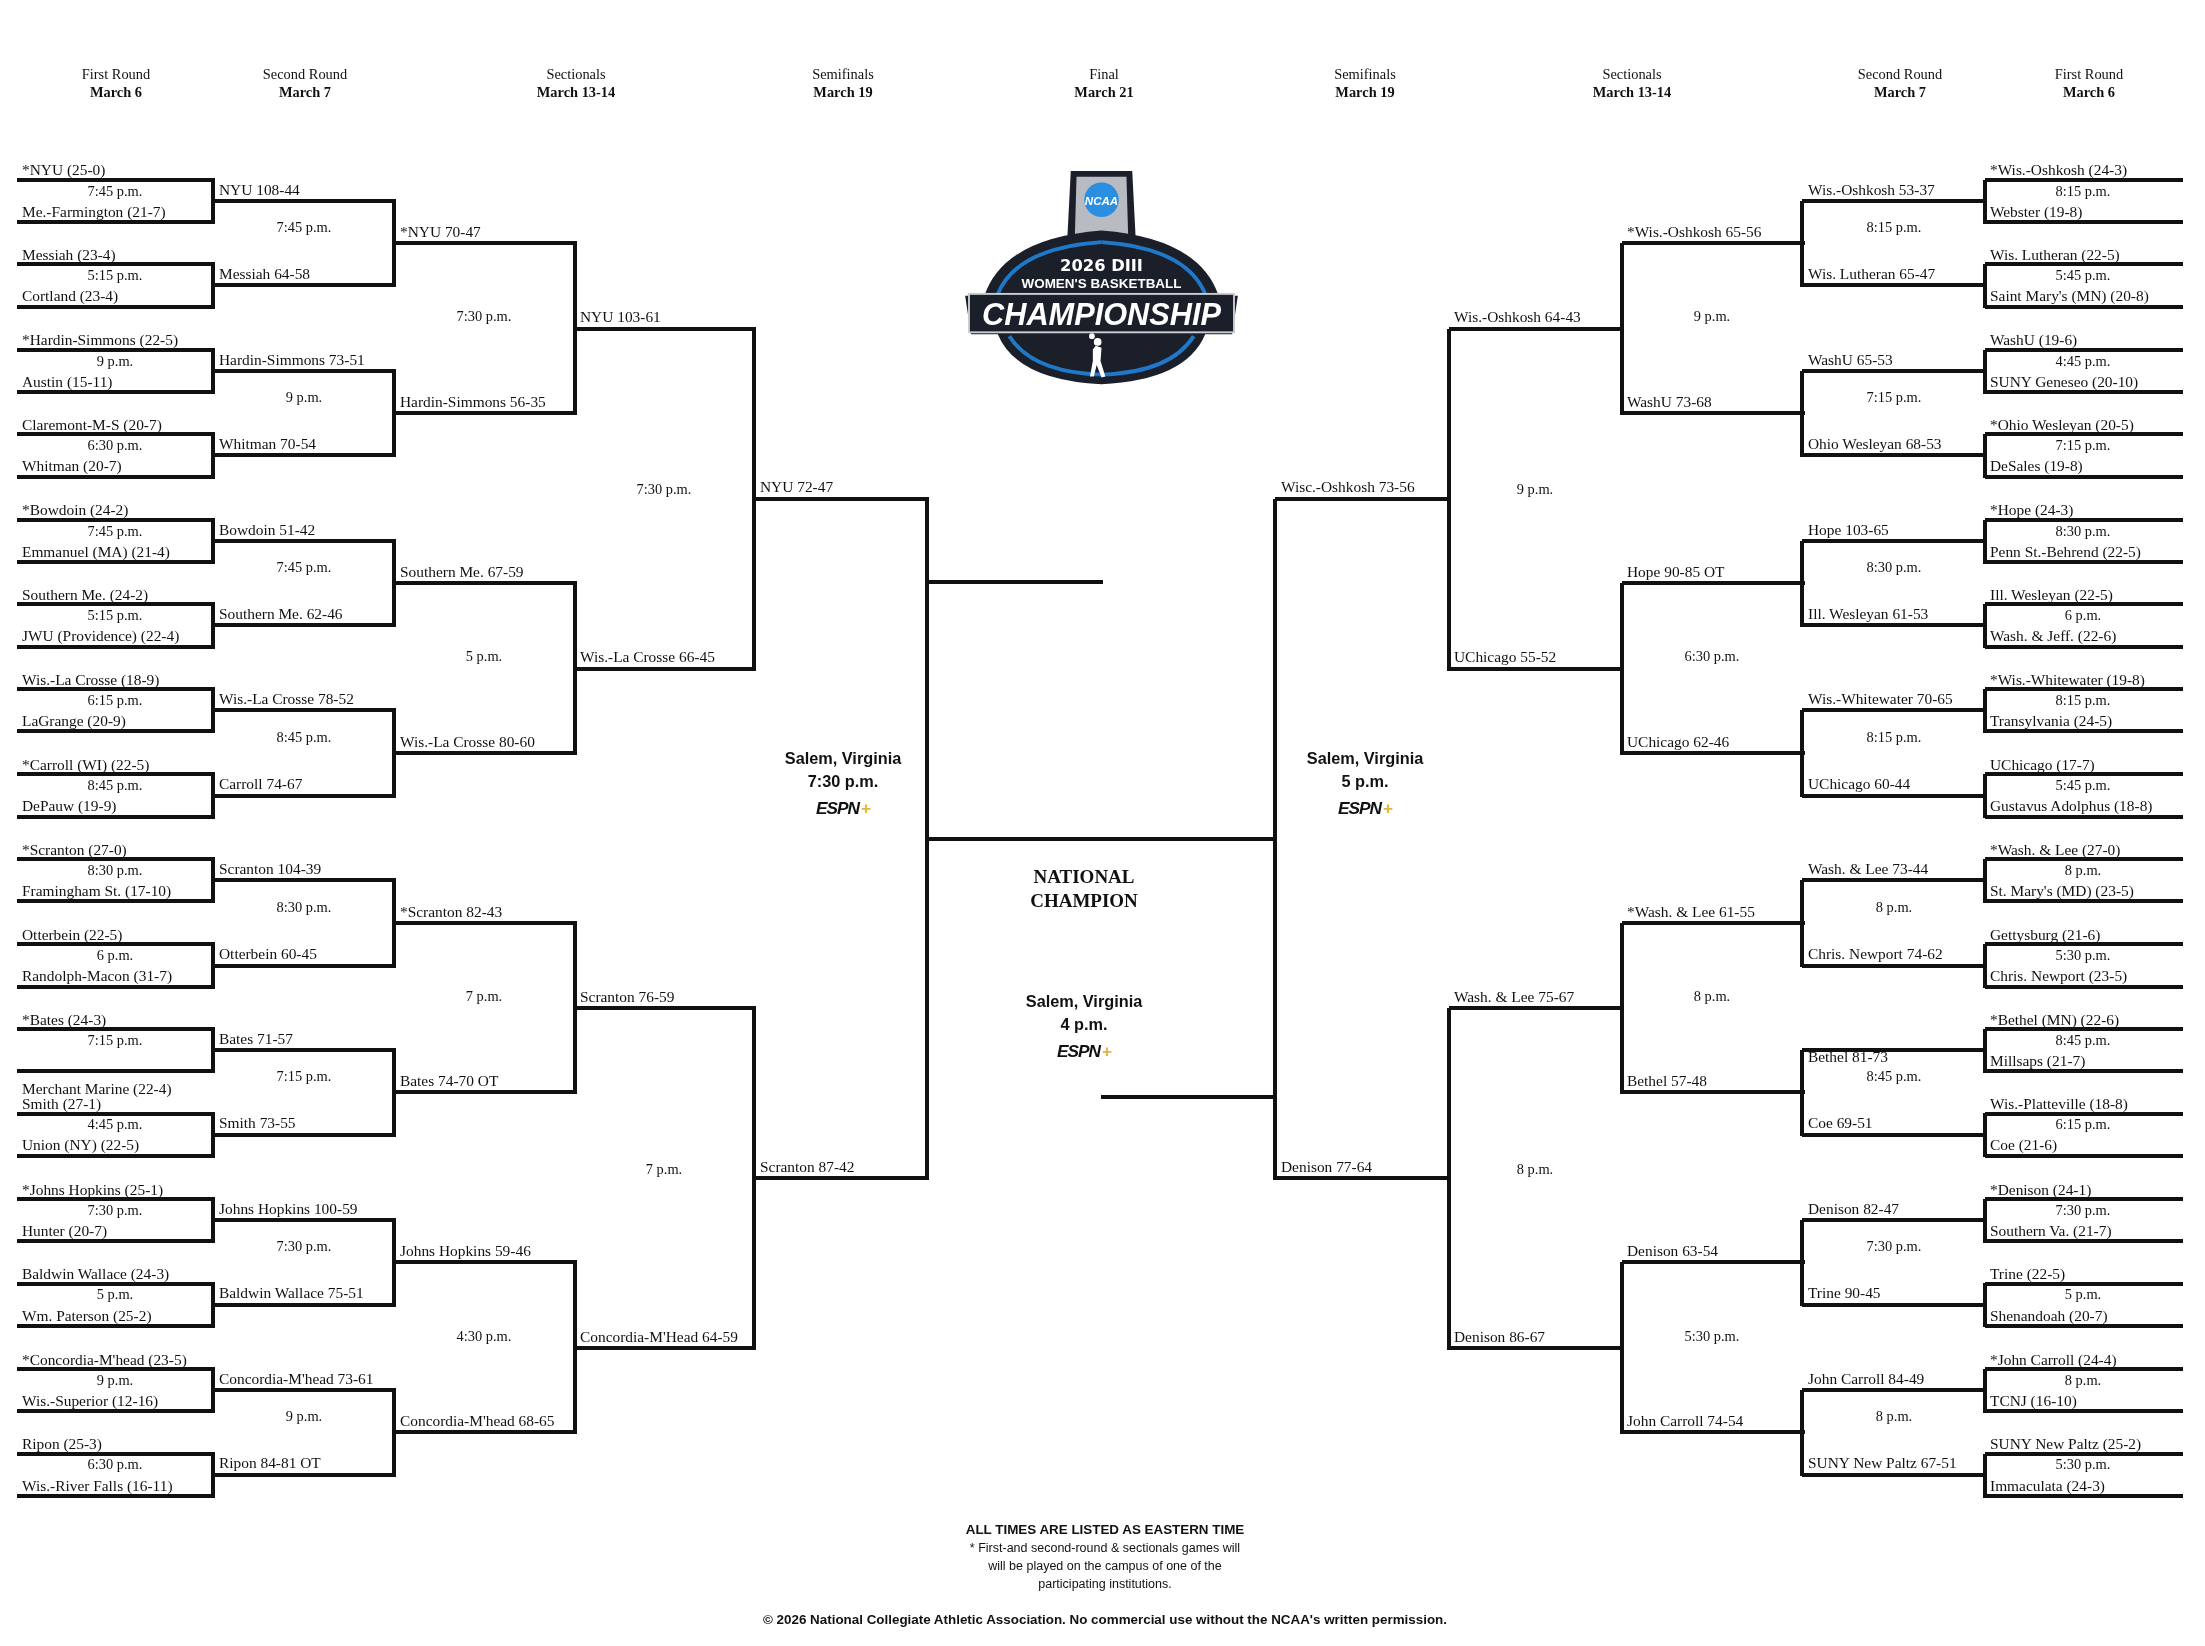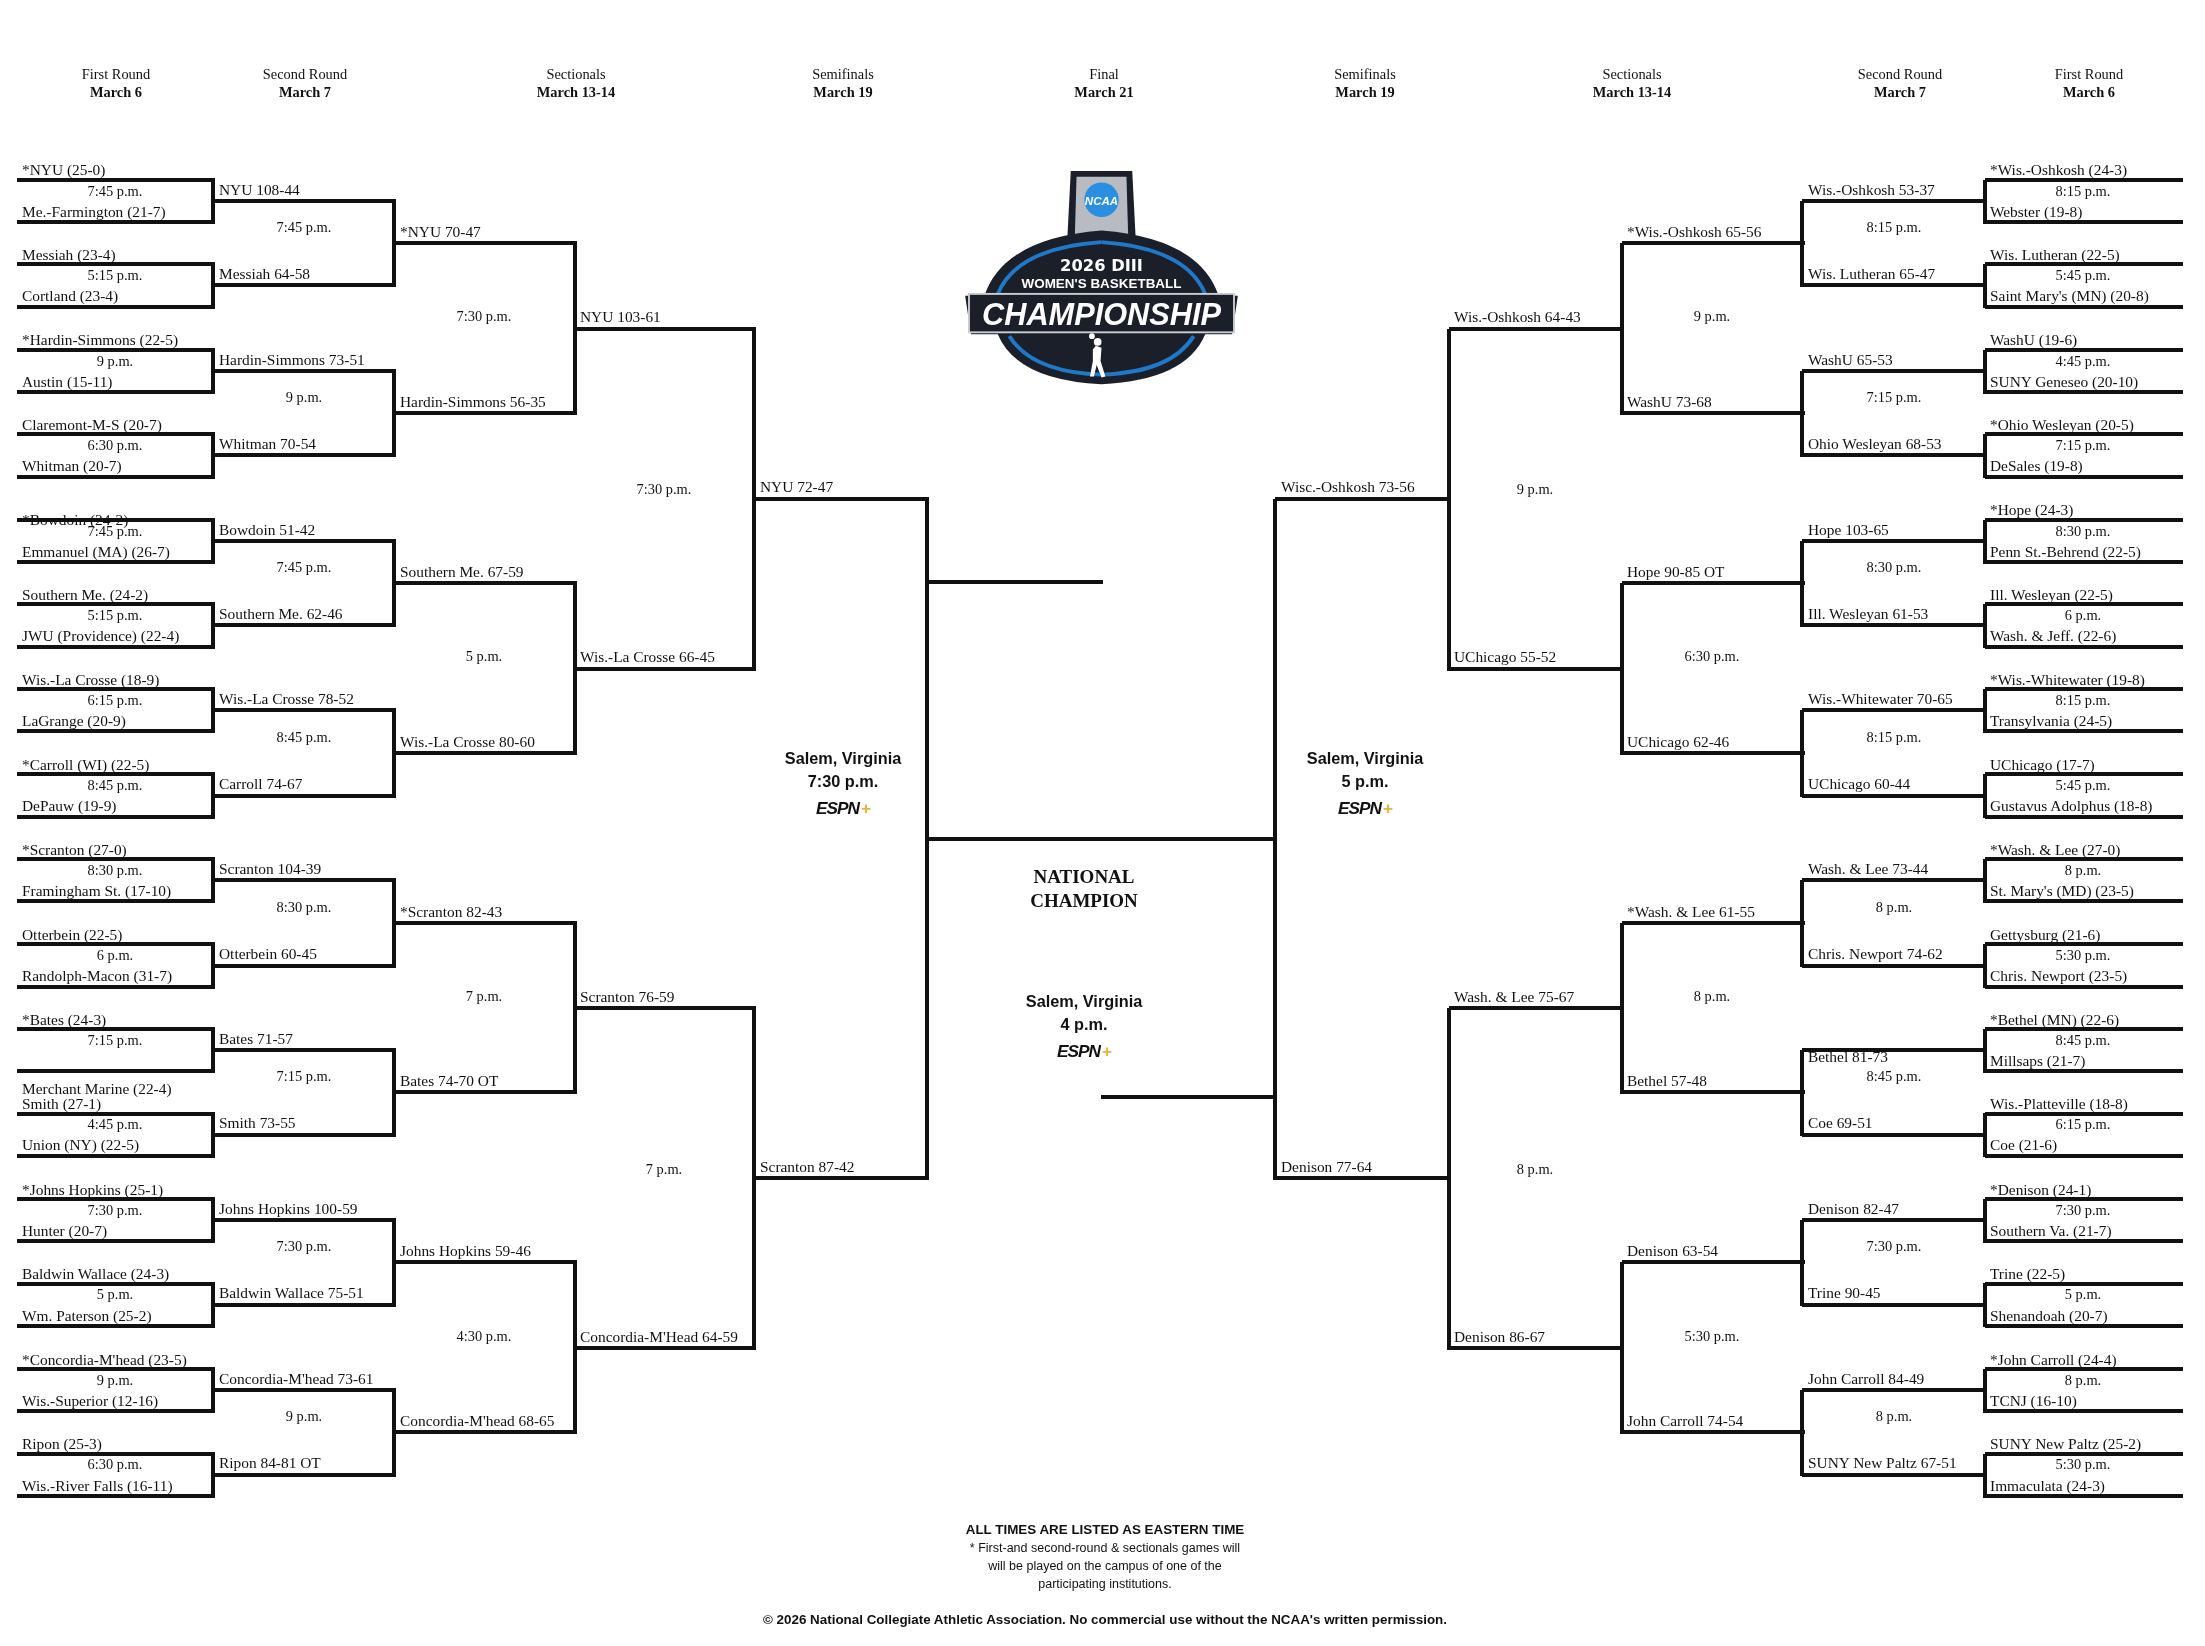--- a/index.html
+++ b/index.html
@@ -83,23 +83,23 @@
     <div class="t" style="left: 22px; top: 373px;">Austin (15-11)</div>
     <div class="ln h" style="left: 17.3px; top: 432px; width: 198px;"></div>
     <div class="ln h" style="left: 17.3px; top: 475px; width: 198px;"></div>
     <div class="ln v" style="left: 211px; top: 434px; height: 44px;"></div>
     <div class="t" style="left: 22px; top: 416px;">Claremont-M-S (20-7)</div>
     <div class="tc" style="left: 115px; top: 437px;">6:30 p.m.</div>
     <div class="t" style="left: 22px; top: 457px;">Whitman (20-7)</div>
     <div class="ln h" style="left: 17.3px; top: 518px; width: 198px;"></div>
     <div class="ln h" style="left: 17.3px; top: 560px; width: 198px;"></div>
     <div class="ln v" style="left: 211px; top: 520px; height: 44px;"></div>
-    <div class="t" style="left: 22px; top: 501px; margin-top: 10px;">*Bowdoin (24-2)</div>
+    <div class="t" style="left: 22px; top: 501px;">*Bowdoin (24-2)</div>
     <div class="tc" style="left: 115px; top: 523px;">7:45 p.m.</div>
-    <div class="t" style="left: 22px; top: 543px;">Emmanuel (MA) (26-7)</div>
+    <div class="t" style="left: 22px; top: 543px;">Emmanuel (MA) (21-4)</div>
     <div class="ln h" style="left: 17.3px; top: 602px; width: 198px;"></div>
     <div class="ln h" style="left: 17.3px; top: 645px; width: 198px;"></div>
     <div class="ln v" style="left: 211px; top: 604px; height: 44px;"></div>
     <div class="t" style="left: 22px; top: 586px;">Southern Me. (24-2)</div>
     <div class="tc" style="left: 115px; top: 607px;">5:15 p.m.</div>
     <div class="t" style="left: 22px; top: 627px;">JWU (Providence) (22-4)</div>
     <div class="ln h" style="left: 17.3px; top: 687px; width: 198px;"></div>
     <div class="ln h" style="left: 17.3px; top: 729px; width: 198px;"></div>
     <div class="ln v" style="left: 211px; top: 689px; height: 44px;"></div>
     <div class="t" style="left: 22px; top: 671px;">Wis.-La Crosse (18-9)</div>

